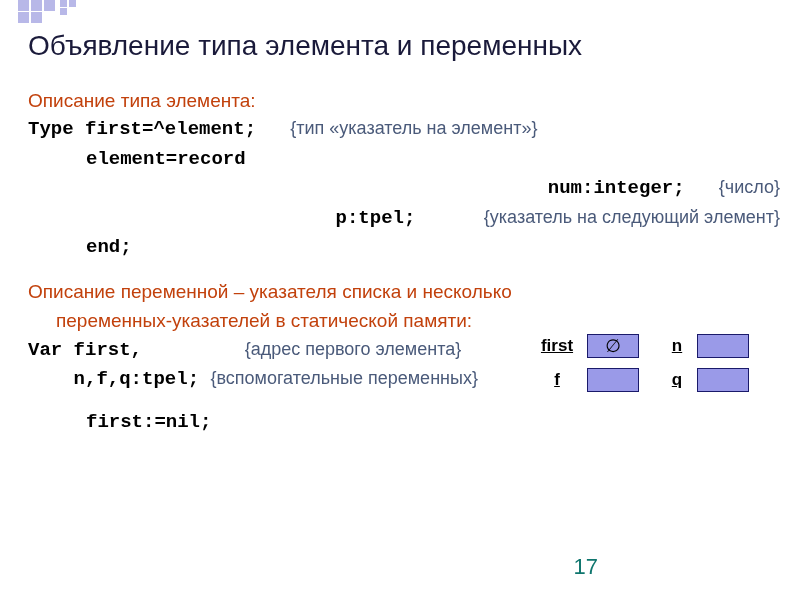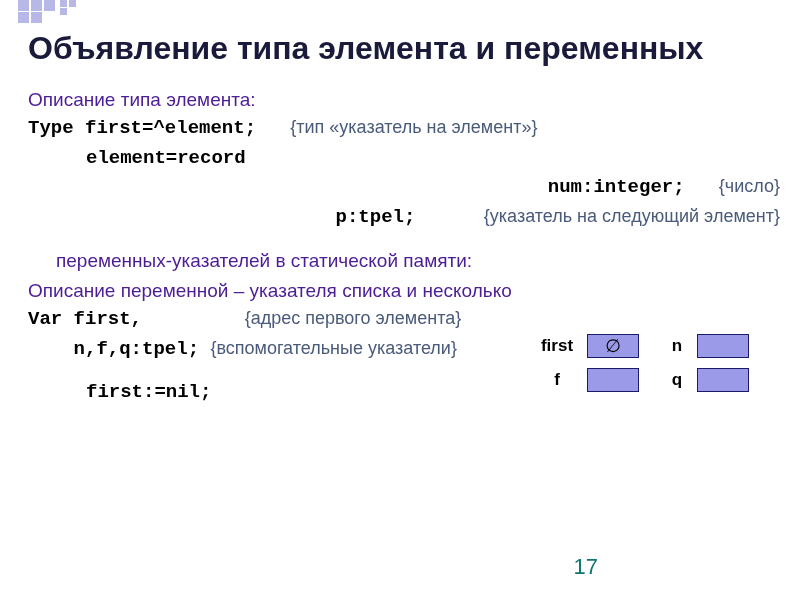--- a/index.html
+++ b/index.html
@@ -18,28 +18,28 @@
     gap: 1px;
   }
   .sq { background: #b8b8e8; }
   .content {
     position: absolute;
     top: 30px;
     left: 28px;
     right: 20px;
   }
   .title {
-    font-size: 32px;
-    font-weight: bold;
+    font-size: 28px;
+    font-weight: normal;
     color: #1a1a3a;
-    margin-bottom: 18px;
+    margin-bottom: 24px;
   }
   .para {
     font-size: 19px;
-    color: #4c1d95;
+    color: #c2410c;
     line-height: 1.55;
   }
   .code-line {
     font-family: "Courier New", monospace;
     font-size: 19px;
     font-weight: bold;
     color: #000;
     line-height: 1.55;
     white-space: pre;
   }
@@ -60,20 +60,21 @@
     left: 527px;
     width: 250px;
   }
   .box-row { display: flex; align-items: center; margin-bottom: 6px; }
   .box-label {
     font-weight: bold;
     font-size: 17px;
     color: #000;
     width: 60px;
     text-align: center;
+    text-decoration: underline;
   }
   .var-box {
     width: 52px;
     height: 24px;
     background: #9a9ae8;
     border: 1px solid #1a1a6a;
     display: flex;
     align-items: center;
     justify-content: center;
     font-size: 18px;
@@ -113,29 +114,30 @@
   <div class="para">Описание типа элемента:</div>
 
   <div class="code-line"><span>Type </span><span>first=^element;</span>   <span class="comment">{тип «указатель на элемент»}</span></div>
 
   <div class="code-line indent1">element=record</div>
 
   <div class="code-line indent2"><span>num:integer;</span>   <span class="comment">{число}</span></div>
 
   <div class="code-line indent2"><span>p:tpel;</span>      <span class="comment">{указатель на следующий элемент}</span></div>
 
+  <div class="code-line indent1">end;</div>
 
   <div class="section-gap"></div>
 
+  <div class="para">Описание переменной – указателя  списка  и несколько</div>
   <div class="para para-indent">переменных-указателей в статической памяти:</div>
-  <div class="para">Описание переменной – указателя  списка  и несколько</div>
 
   <div class="code-line"><span>Var </span><span>first,</span>         <span class="comment">{адрес первого элемента}</span></div>
 
-  <div class="code-line">    <span>n,f,q:tpel;</span> <span class="comment">{вспомогательные указатели}</span></div>
+  <div class="code-line">    <span>n,f,q:tpel;</span> <span class="comment">{вспомогательные переменных}</span></div>
 
   <div class="section-gap"></div>
 
 
   <div class="code-line indent1">first:=nil;</div>
 </div>
 
 <div class="boxes">
   <div class="box-row">
     <div class="box-label">first</div>

